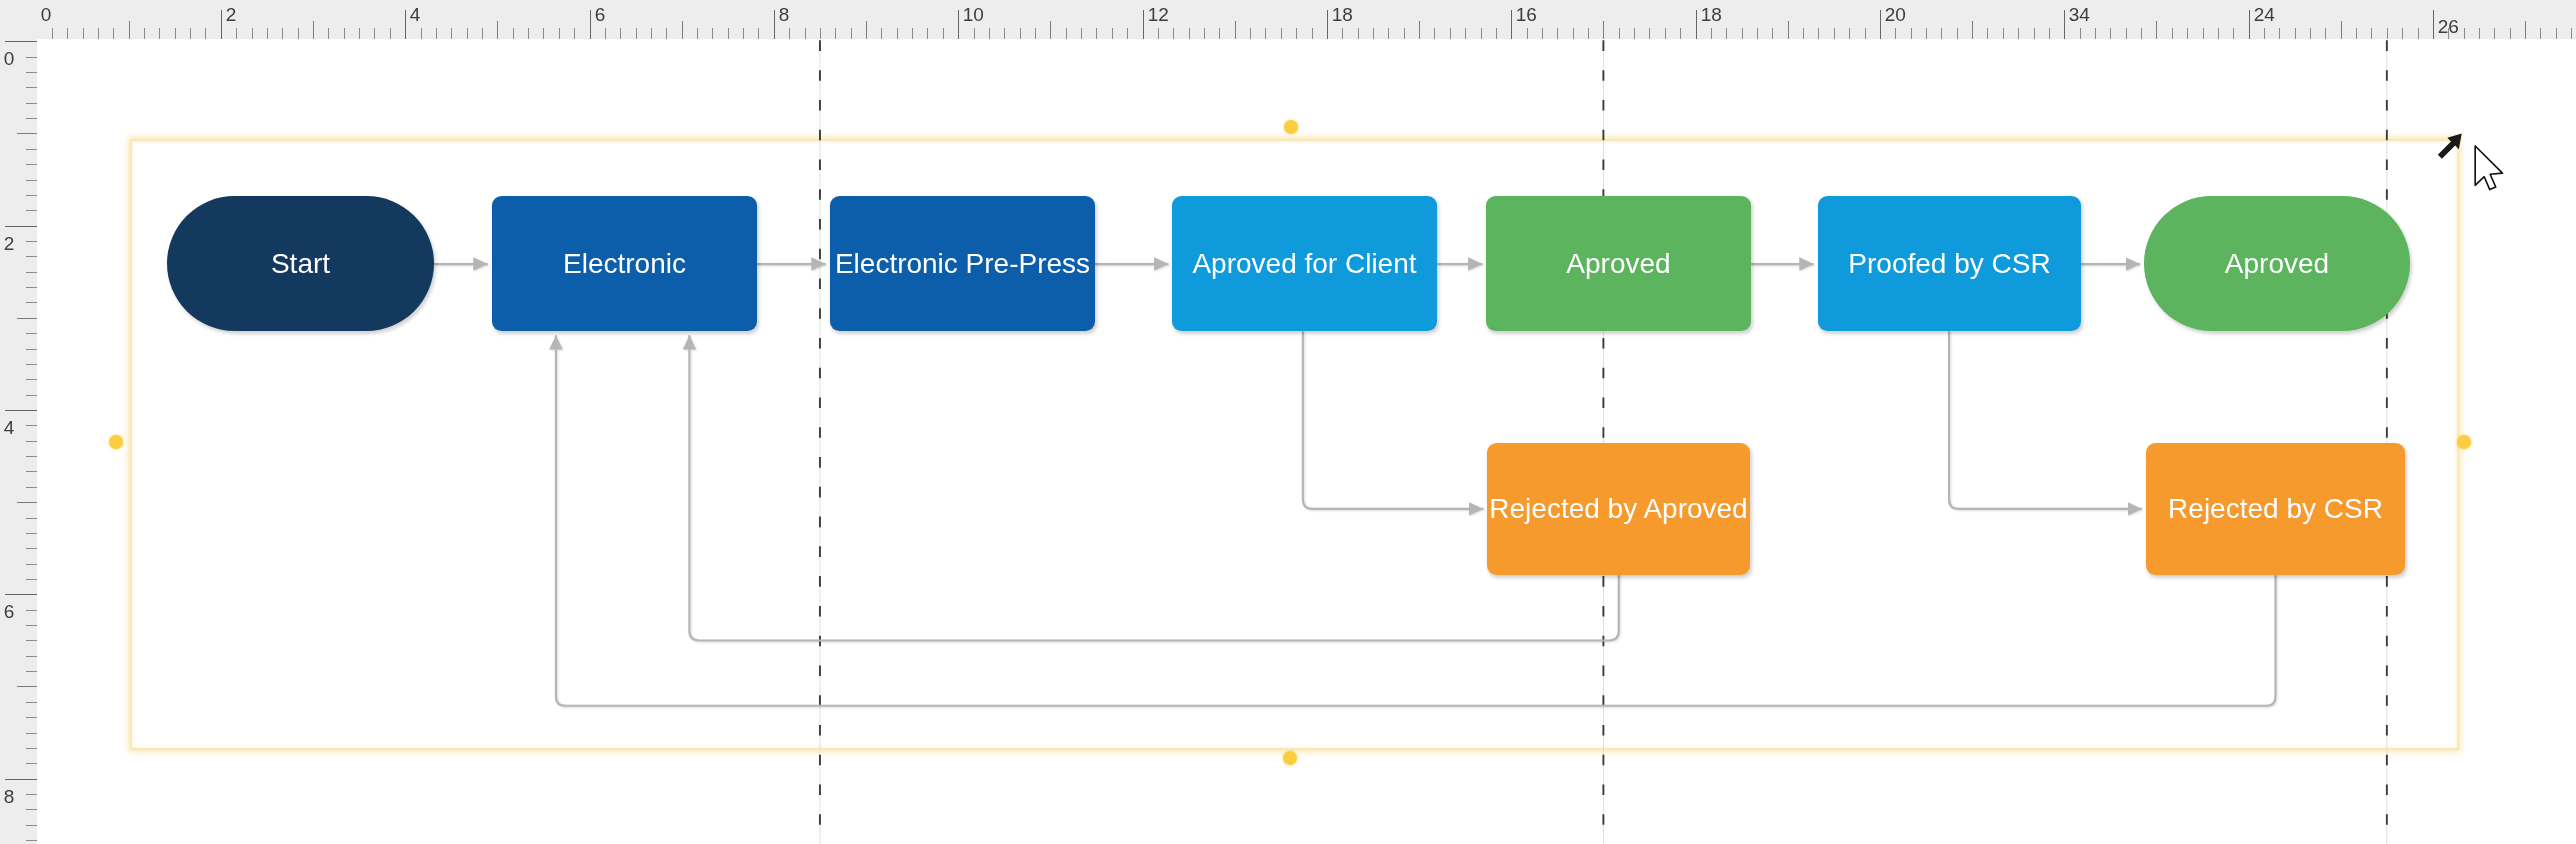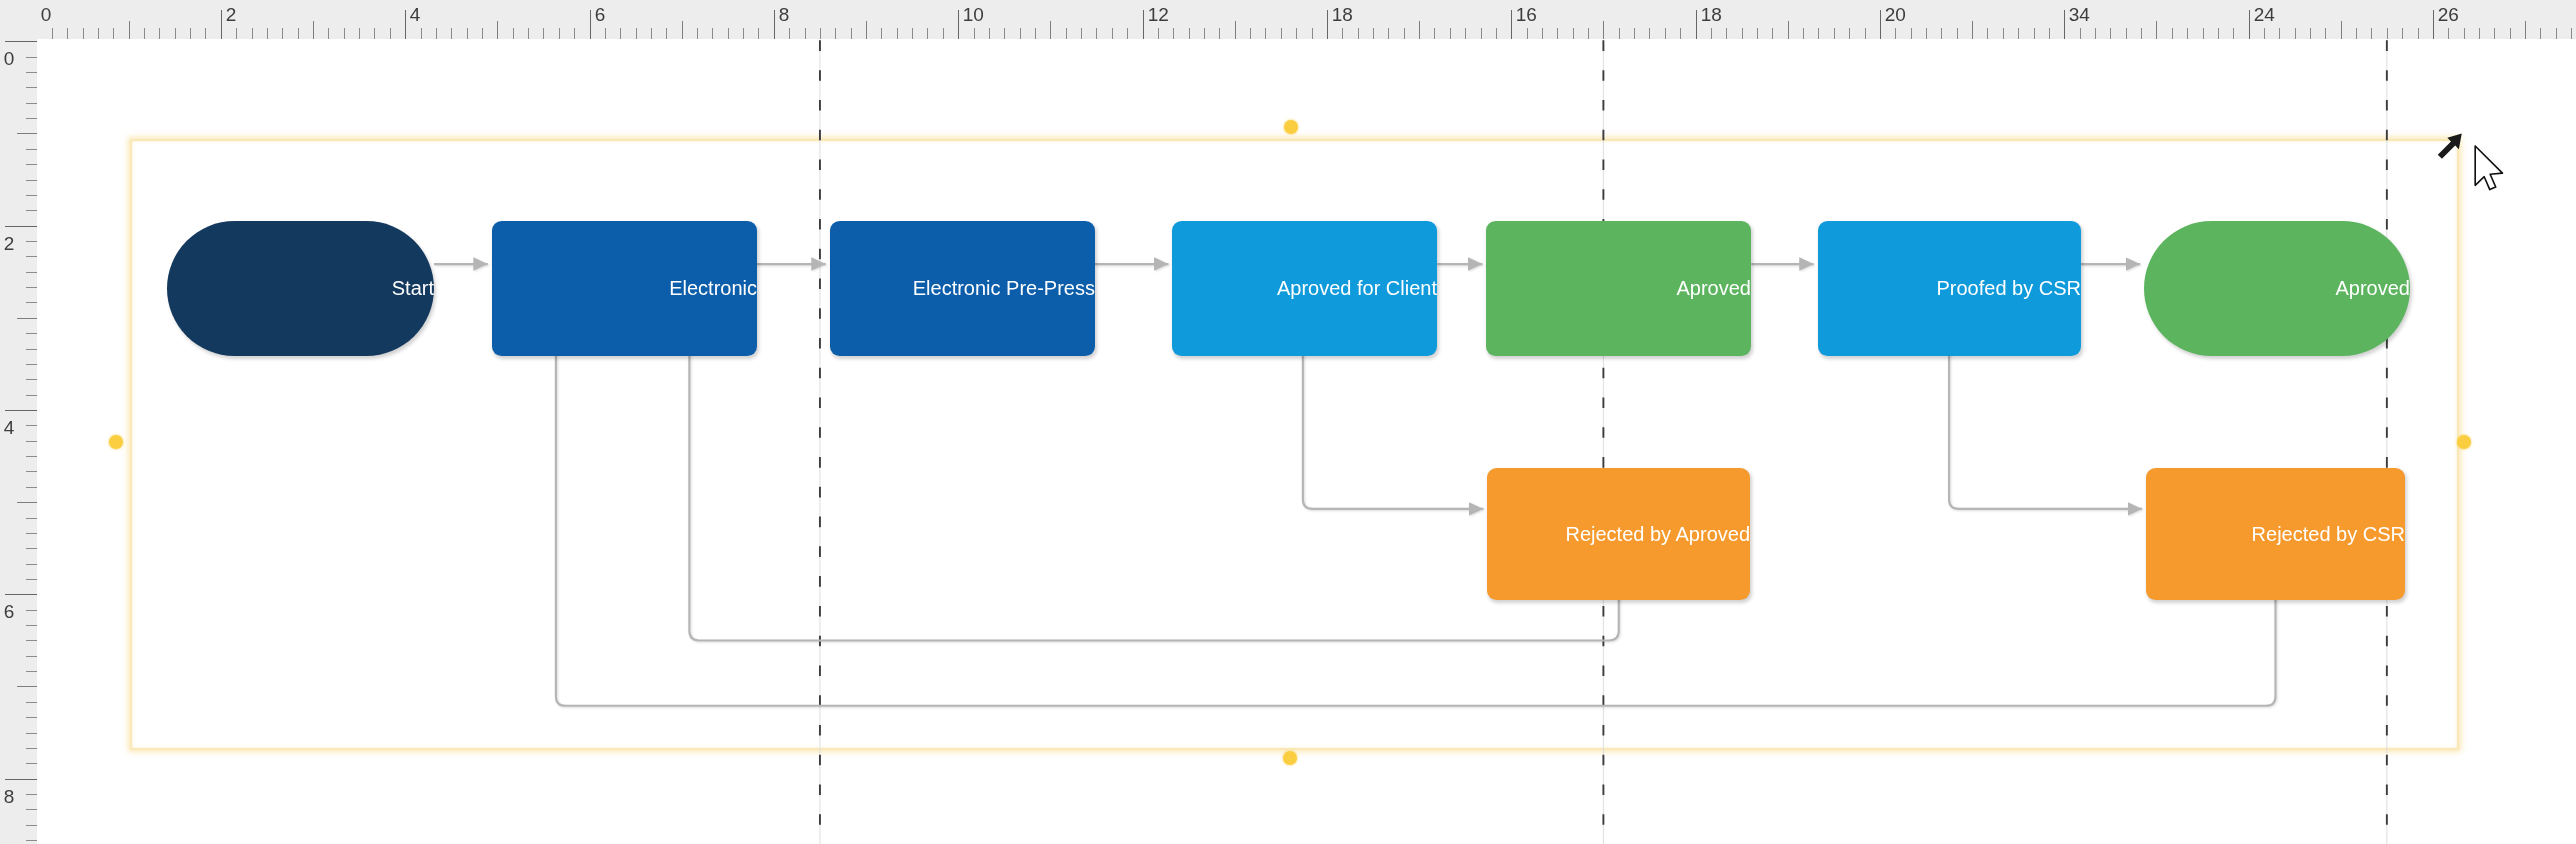--- a/index.html
+++ b/index.html
@@ -20,22 +20,22 @@
   #v-ruler .tick.medium{width:20px;background:#7d7d7d;}
   #v-ruler .tick.major{width:32px;background:#666;}
   #v-ruler .tick-label{position:absolute;left:3.8px;margin-top:6.7px;font-size:19px;color:#3d3d3d;}
 
   
   #selection-outline{position:absolute;z-index:1;border:2.9px solid #FAE8B9;
      box-shadow:0 0 5.8px 1.9px rgba(250,226,163,.8), inset 0 0 3.8px rgba(250,226,163,.55);}
   #pagebreak-layer{position:absolute;left:0;top:0;z-index:2;pointer-events:none;}
   #connector-layer{position:absolute;left:0;top:0;z-index:3;
      filter:drop-shadow(1px 1.9px 1px rgba(0,0,0,.14));}
-  #node-layer .node{position:absolute;z-index:4;display:flex;align-items:center;justify-content:flex-end;
-     color:#fff;font-size:20px;border-radius:9.6px;box-shadow:1.9px 2.9px 3.8px rgba(0,0,0,.18);margin-top:25px;}
+  #node-layer .node{position:absolute;z-index:4;display:flex;align-items:center;justify-content:center;
+     color:#fff;font-size:28px;border-radius:9.6px;box-shadow:1.9px 2.9px 3.8px rgba(0,0,0,.18);}
   #node-layer .node.pill{border-radius:68px;}
   .handle{position:absolute;z-index:5;width:14.4px;height:14.4px;border-radius:50%;
      box-shadow:0 0 2.9px rgba(251,206,65,.9);}
   #cursor-layer{position:absolute;left:0;top:0;z-index:20;pointer-events:none;}
 </style>
 </head>
 <body>
 
 <div id="stage">
 
@@ -269,21 +269,21 @@
       <div class="tick minor" style="left: 2295px;"></div>
       <div class="tick minor" style="left: 2310px;"></div>
       <div class="tick minor" style="left: 2325px;"></div>
       <div class="tick medium" style="left: 2341px;"></div>
       <div class="tick minor" style="left: 2356px;"></div>
       <div class="tick minor" style="left: 2371px;"></div>
       <div class="tick minor" style="left: 2387px;"></div>
       <div class="tick minor" style="left: 2402px;"></div>
       <div class="tick minor" style="left: 2418px;"></div>
       <div class="tick major" style="left: 2433px;"></div>
-      <div class="tick-label" style="left: 2433px;">26</div>
+      <div class="tick-label" style="left: 2433px; margin-top: 12px;">26</div>
       <div class="tick minor" style="left: 2448px;"></div>
       <div class="tick minor" style="left: 2464px;"></div>
       <div class="tick minor" style="left: 2479px;"></div>
       <div class="tick minor" style="left: 2494px;"></div>
       <div class="tick minor" style="left: 2510px;"></div>
       <div class="tick medium" style="left: 2525px;"></div>
       <div class="tick minor" style="left: 2540px;"></div>
       <div class="tick minor" style="left: 2556px;"></div>
       <div class="tick minor" style="left: 2571px;"></div>
     </div>

